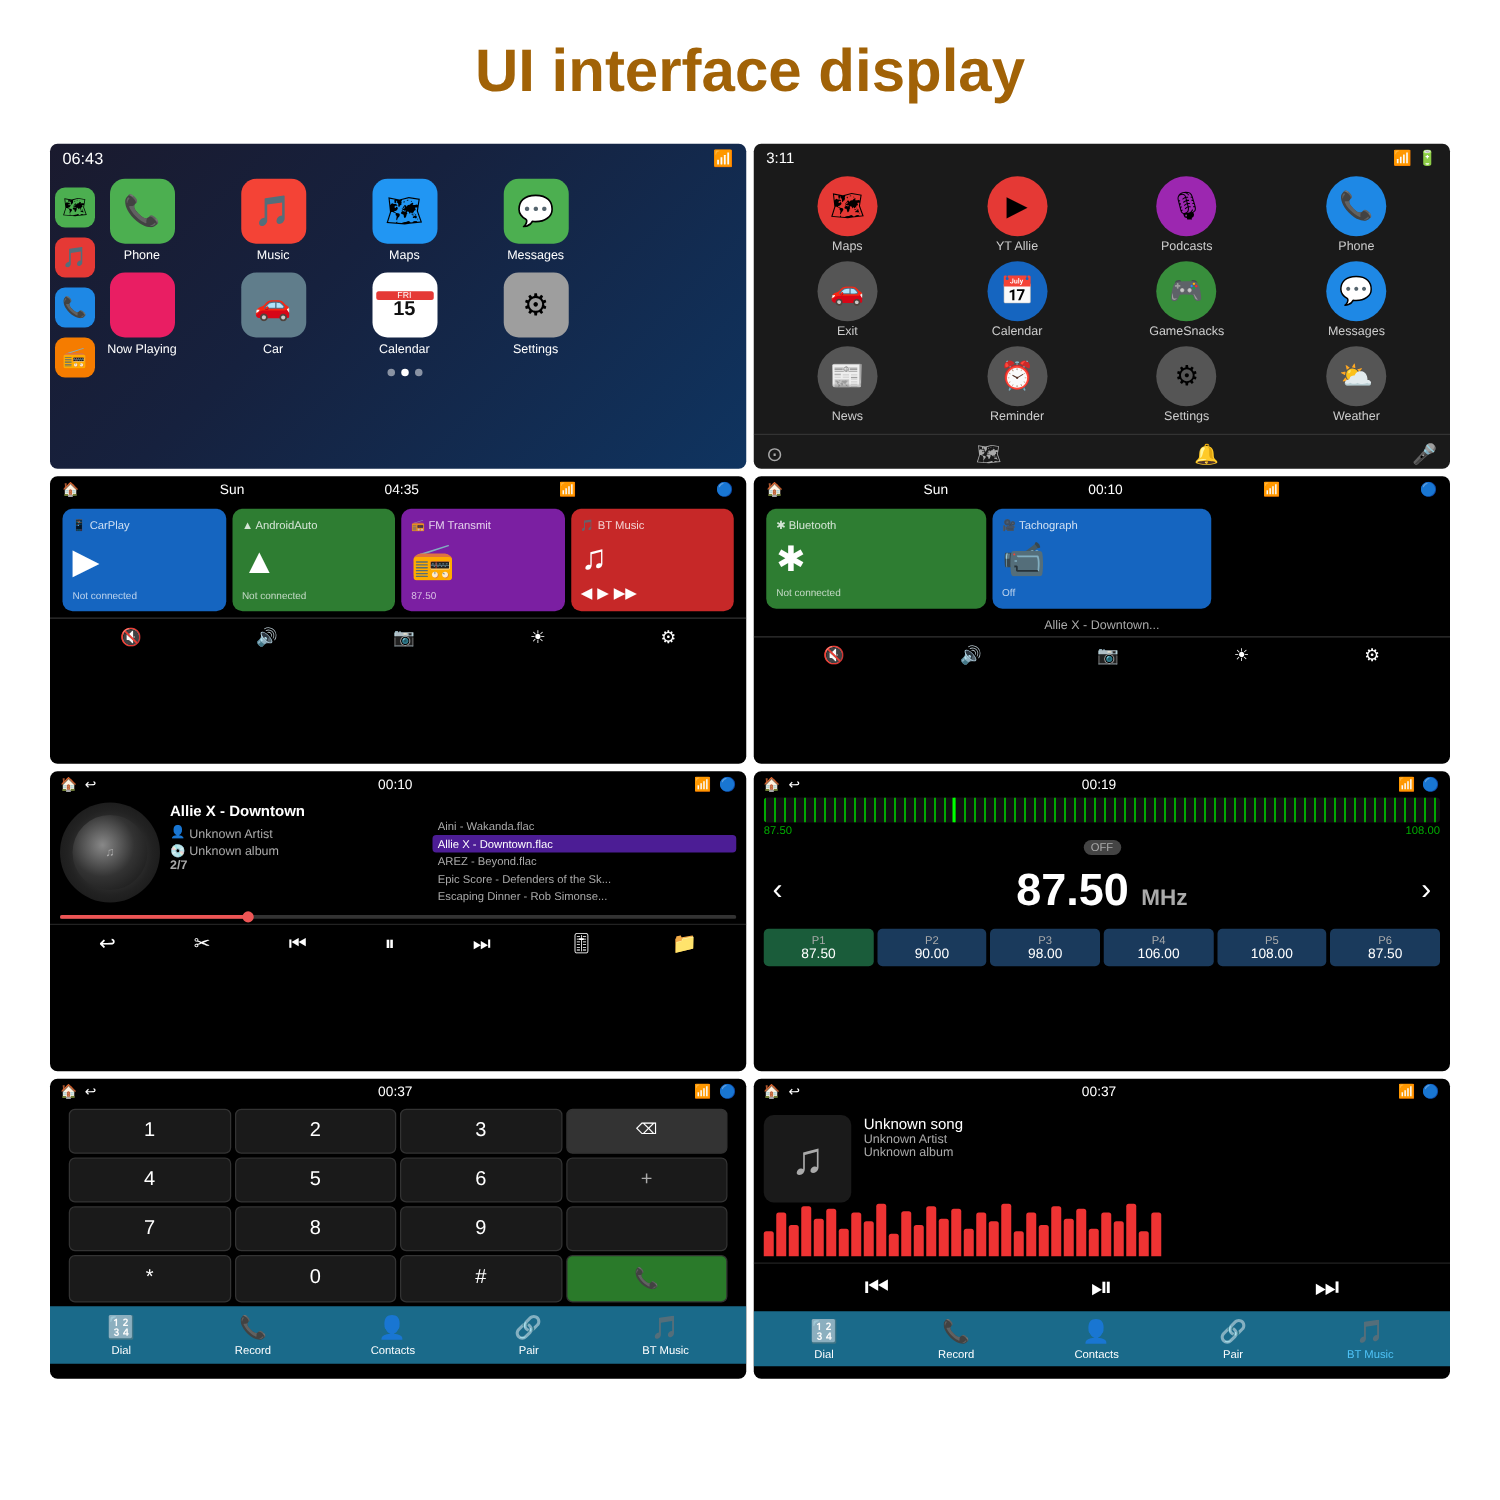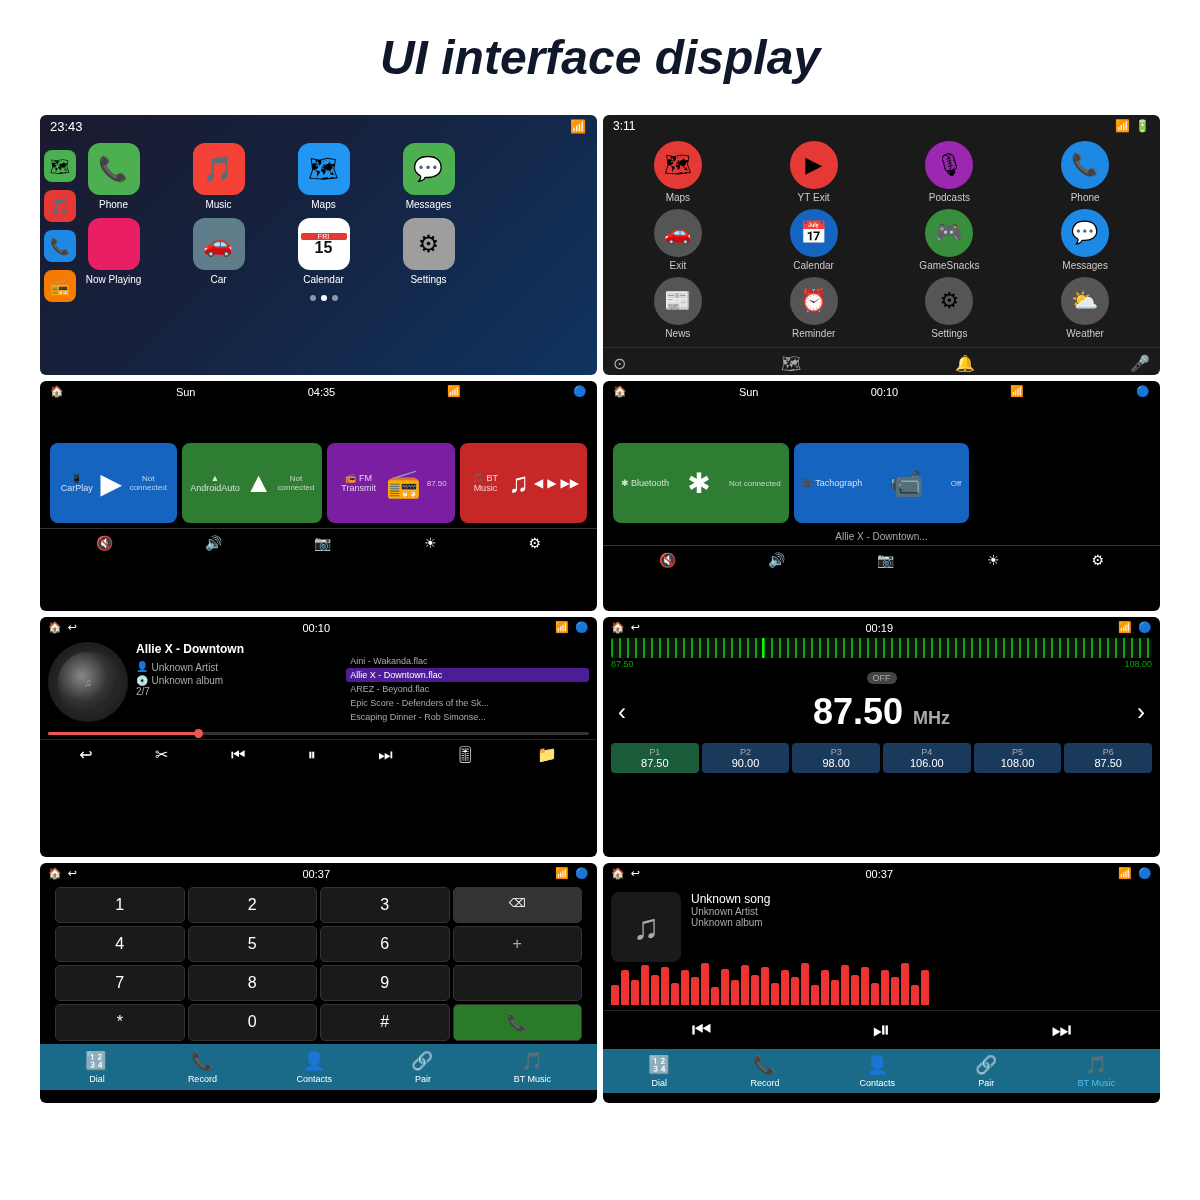--- a/index.html
+++ b/index.html
@@ -8,24 +8,23 @@
       font-family: Arial, sans-serif;
       width: 1200px;
       min-height: 1200px;
       display: flex;
       flex-direction: column;
       align-items: center;
     }
     .page-title {
       font-size: 48px;
       font-weight: 900;
-      color: #0f172a;
+      color: #a16207;
       text-align: center;
       padding: 30px 0 20px;
-      font-style: italic;
     }
     .grid-container {
       display: grid;
       grid-template-columns: 1fr 1fr;
       grid-template-rows: repeat(4, auto);
       gap: 6px;
       padding: 10px 40px 30px;
       width: 100%;
     }
     .screen {
@@ -162,26 +161,25 @@
     .s3-tiles {
       display: grid;
       grid-template-columns: repeat(4, 1fr);
       gap: 5px;
       padding: 5px 10px;
     }
     .s3-tile {
       border-radius: 8px;
       padding: 8px;
       display: flex;
-      flex-direction: row;
-      align-items: center;
+      flex-direction: column;
+      align-items: flex-start;
       gap: 5px;
       min-height: 80px;
       justify-content: space-between;
-      margin-top: 36px;
     }
     .s3-tile-title {
       font-size: 9px;
       color: rgba(255,255,255,0.8);
       text-align: center;
     }
     .s3-tile-icon {
       font-size: 28px;
       color: white;
     }
@@ -235,21 +233,21 @@
       justify-content: center;
       overflow: hidden;
     }
     .s5-track-info {
       flex: 1;
       color: white;
     }
     .s5-track-name { font-size: 12px; font-weight: bold; }
     .s5-artist { font-size: 10px; color: #aaa; margin-top: 3px; }
     .s5-album { font-size: 10px; color: #aaa; }
-    .s5-track-num { font-size: 10px; color: #aaa; }
+    .s5-track-num { font-size: 10px; color: #aaa; font-weight: bold; }
     .s5-playlist {
       flex: 1.2;
       font-size: 9px;
       color: #aaa;
       margin-top: 12px;
     }
     .s5-playlist-item { padding: 2px 4px; border-radius: 3px; }
     .s5-playlist-item.active { background: #4c1d95; color: white; }
     .s5-progress {
       padding: 4px 8px;
@@ -507,21 +505,21 @@
   </style>
 </head>
 <body>
 
 <h1 class="page-title">UI interface display</h1>
 
 <div class="grid-container">
 
   <div class="screen screen1">
     <div class="s1-statusbar">
-      <span>23:43</span>
+      <span>06:43</span>
       <span>📶</span>
     </div>
     <div style="display:flex;">
       <div class="s1-sidebar">
         <div class="s1-sidebar-icon" style="background:#4CAF50">🗺</div>
         <div class="s1-sidebar-icon" style="background:#e53935">🎵</div>
         <div class="s1-sidebar-icon" style="background:#1e88e5">📞</div>
         <div class="s1-sidebar-icon" style="background:#f57c00">📻</div>
       </div>
       <div style="flex:1; padding-left:10px;">
@@ -588,21 +586,21 @@
         <span>🔋</span>
       </div>
     </div>
     <div class="s2-apps">
       <div class="s2-app">
         <div class="s2-icon-circle" style="background:#e53935">🗺</div>
         <span class="s2-app-label">Maps</span>
       </div>
       <div class="s2-app">
         <div class="s2-icon-circle" style="background:#e53935">▶</div>
-        <span class="s2-app-label">YT Exit</span>
+        <span class="s2-app-label">YT Allie</span>
       </div>
       <div class="s2-app">
         <div class="s2-icon-circle" style="background:#9c27b0">🎙</div>
         <span class="s2-app-label">Podcasts</span>
       </div>
       <div class="s2-app">
         <div class="s2-icon-circle" style="background:#1e88e5">📞</div>
         <span class="s2-app-label">Phone</span>
       </div>
       <div class="s2-app">

